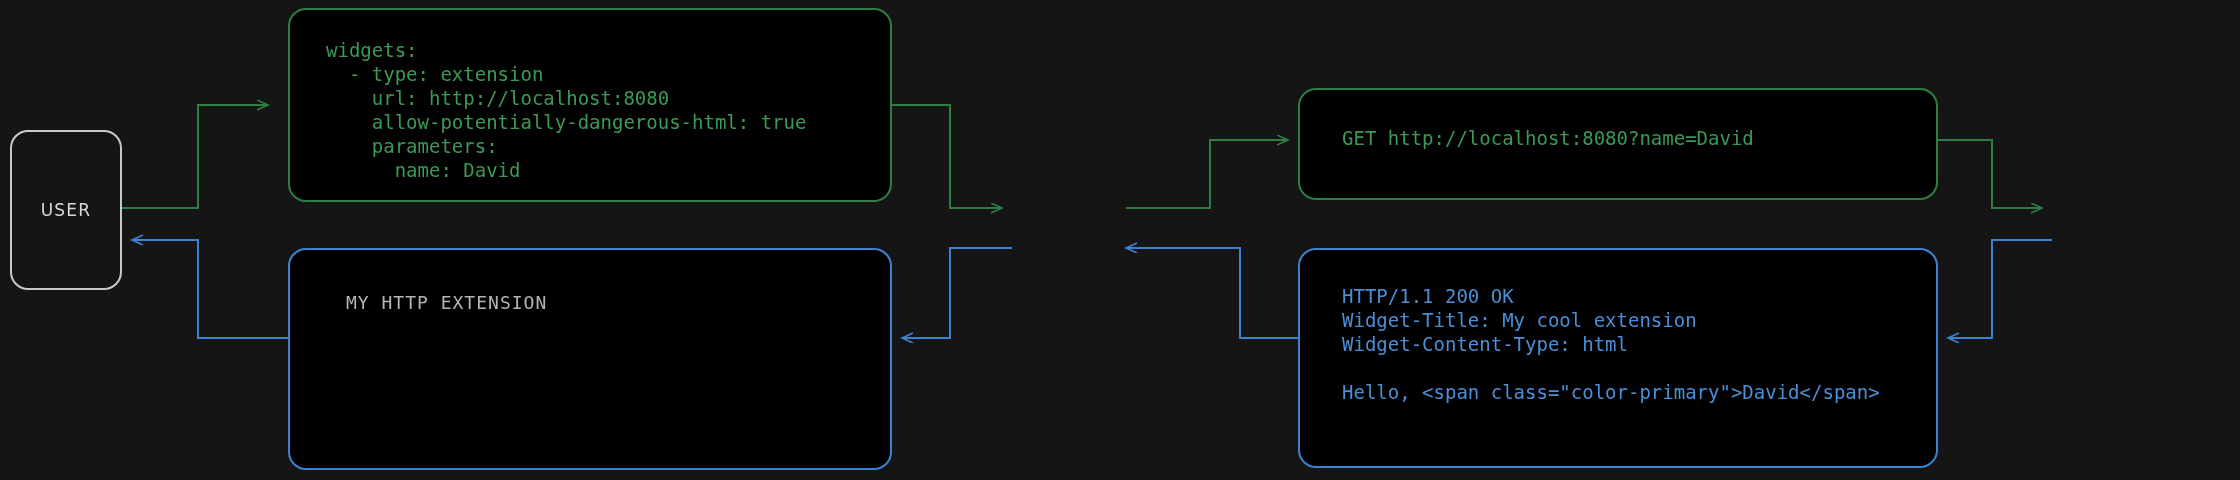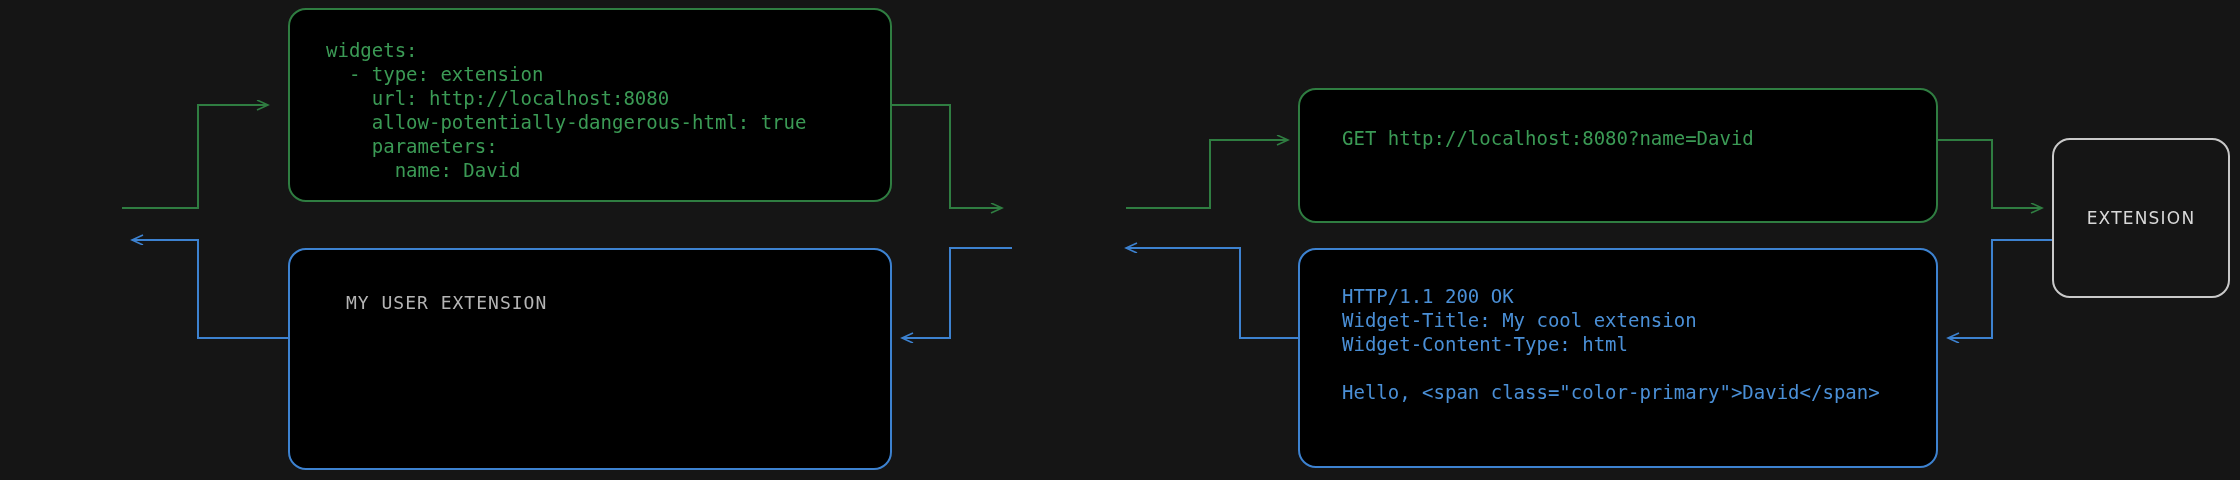--- a/index.html
+++ b/index.html
@@ -66,21 +66,21 @@
     font-size: 19px;
     line-height: 24px;
     white-space: pre;
     color: #3b9a55;
   }
   .code.blue { color: #4a8fd6; }
 
   #panel-yaml     { left: 288px;  top: 8px;   width: 604px; height: 194px; }
   #panel-yaml .code { position: absolute; left: 36px; top: 28px; }
 
-  #panel-get      { left: 1298px; top: 88px;  width: 640px; height: 135px; }
+  #panel-get      { left: 1298px; top: 88px;  width: 640px; height: 112px; }
   #panel-get .code { position: absolute; left: 42px; top: 36px; }
 
   #panel-response { left: 1298px; top: 248px; width: 640px; height: 220px; }
   #panel-response .code { position: absolute; left: 42px; top: 34px; }
 
   #panel-widget   { left: 288px;  top: 248px; width: 604px; height: 222px; }
 
   
   .widget-title {
     position: absolute;
@@ -145,25 +145,25 @@
       <path d="M2052,240 L1992,240 L1992,338 L1948,338" marker-end="url(#ah-blue)"></path>
 
       <path d="M1298,338 L1240,338 L1240,248 L1126,248" marker-end="url(#ah-blue)"></path>
 
       <path d="M1012,248 L950,248 L950,338 L902,338" marker-end="url(#ah-blue)"></path>
 
       <path d="M288,338 L198,338 L198,240 L132,240" marker-end="url(#ah-blue)"></path>
     </g>
   </svg>
 
+  <div class="node" id="node-user">
+    <span class="node-label">USER</span>
+  </div>
 
 
-  <div class="node" id="node-extension">
-    <span class="node-label">EXTENSION</span>
-  </div>
 
   <div class="panel" id="panel-yaml">
     <div class="code">widgets:
   - type: extension
     url: http://localhost:8080
     allow-potentially-dangerous-html: true
     parameters:
       name: David</div>
   </div>
 
@@ -173,16 +173,16 @@
 
   <div class="panel blue" id="panel-response">
     <div class="code blue">HTTP/1.1 200 OK
 Widget-Title: My cool extension
 Widget-Content-Type: html
 
 Hello, &lt;span class="color-primary"&gt;David&lt;/span&gt;</div>
   </div>
 
   <div class="panel blue" id="panel-widget">
-    <div class="widget-title">MY USER EXTENSION</div>
+    <div class="widget-title">MY HTTP EXTENSION</div>
   </div>
 
 </div>
 
 </body></html>

